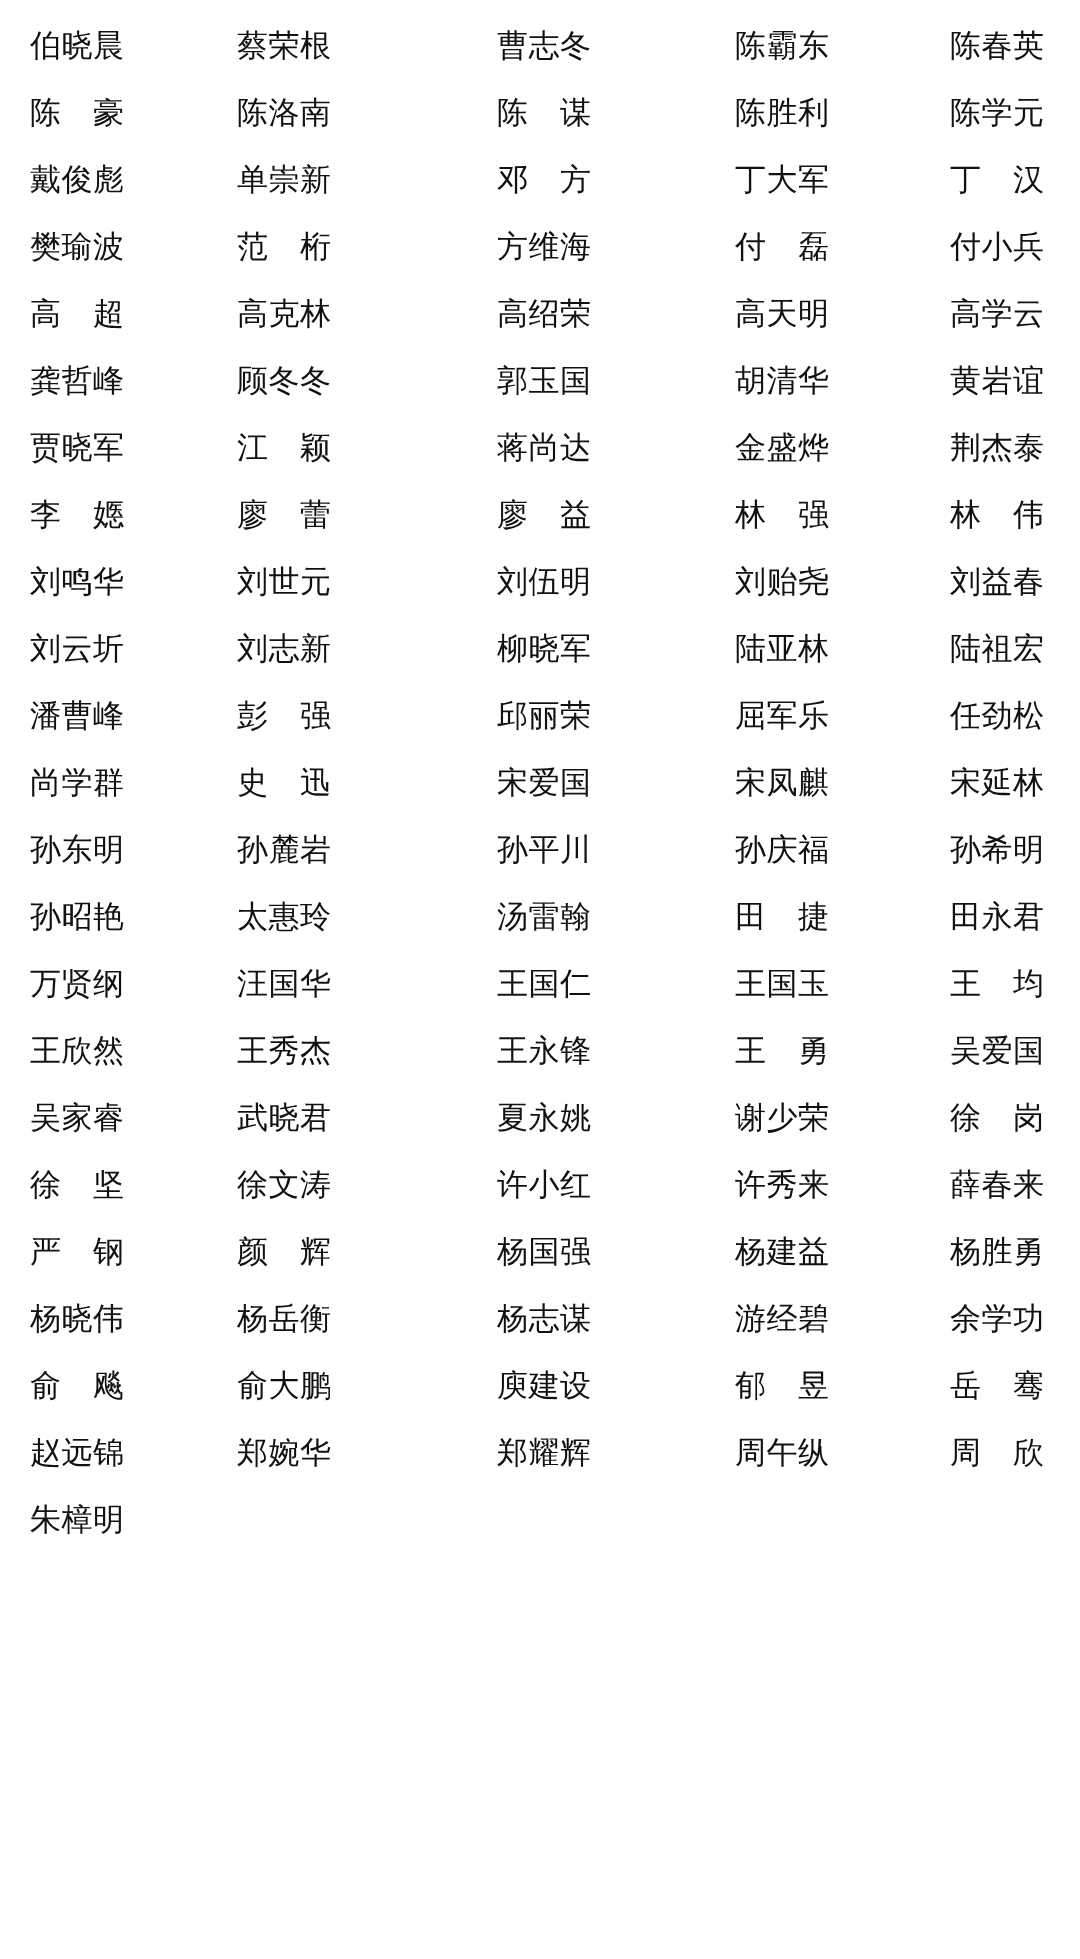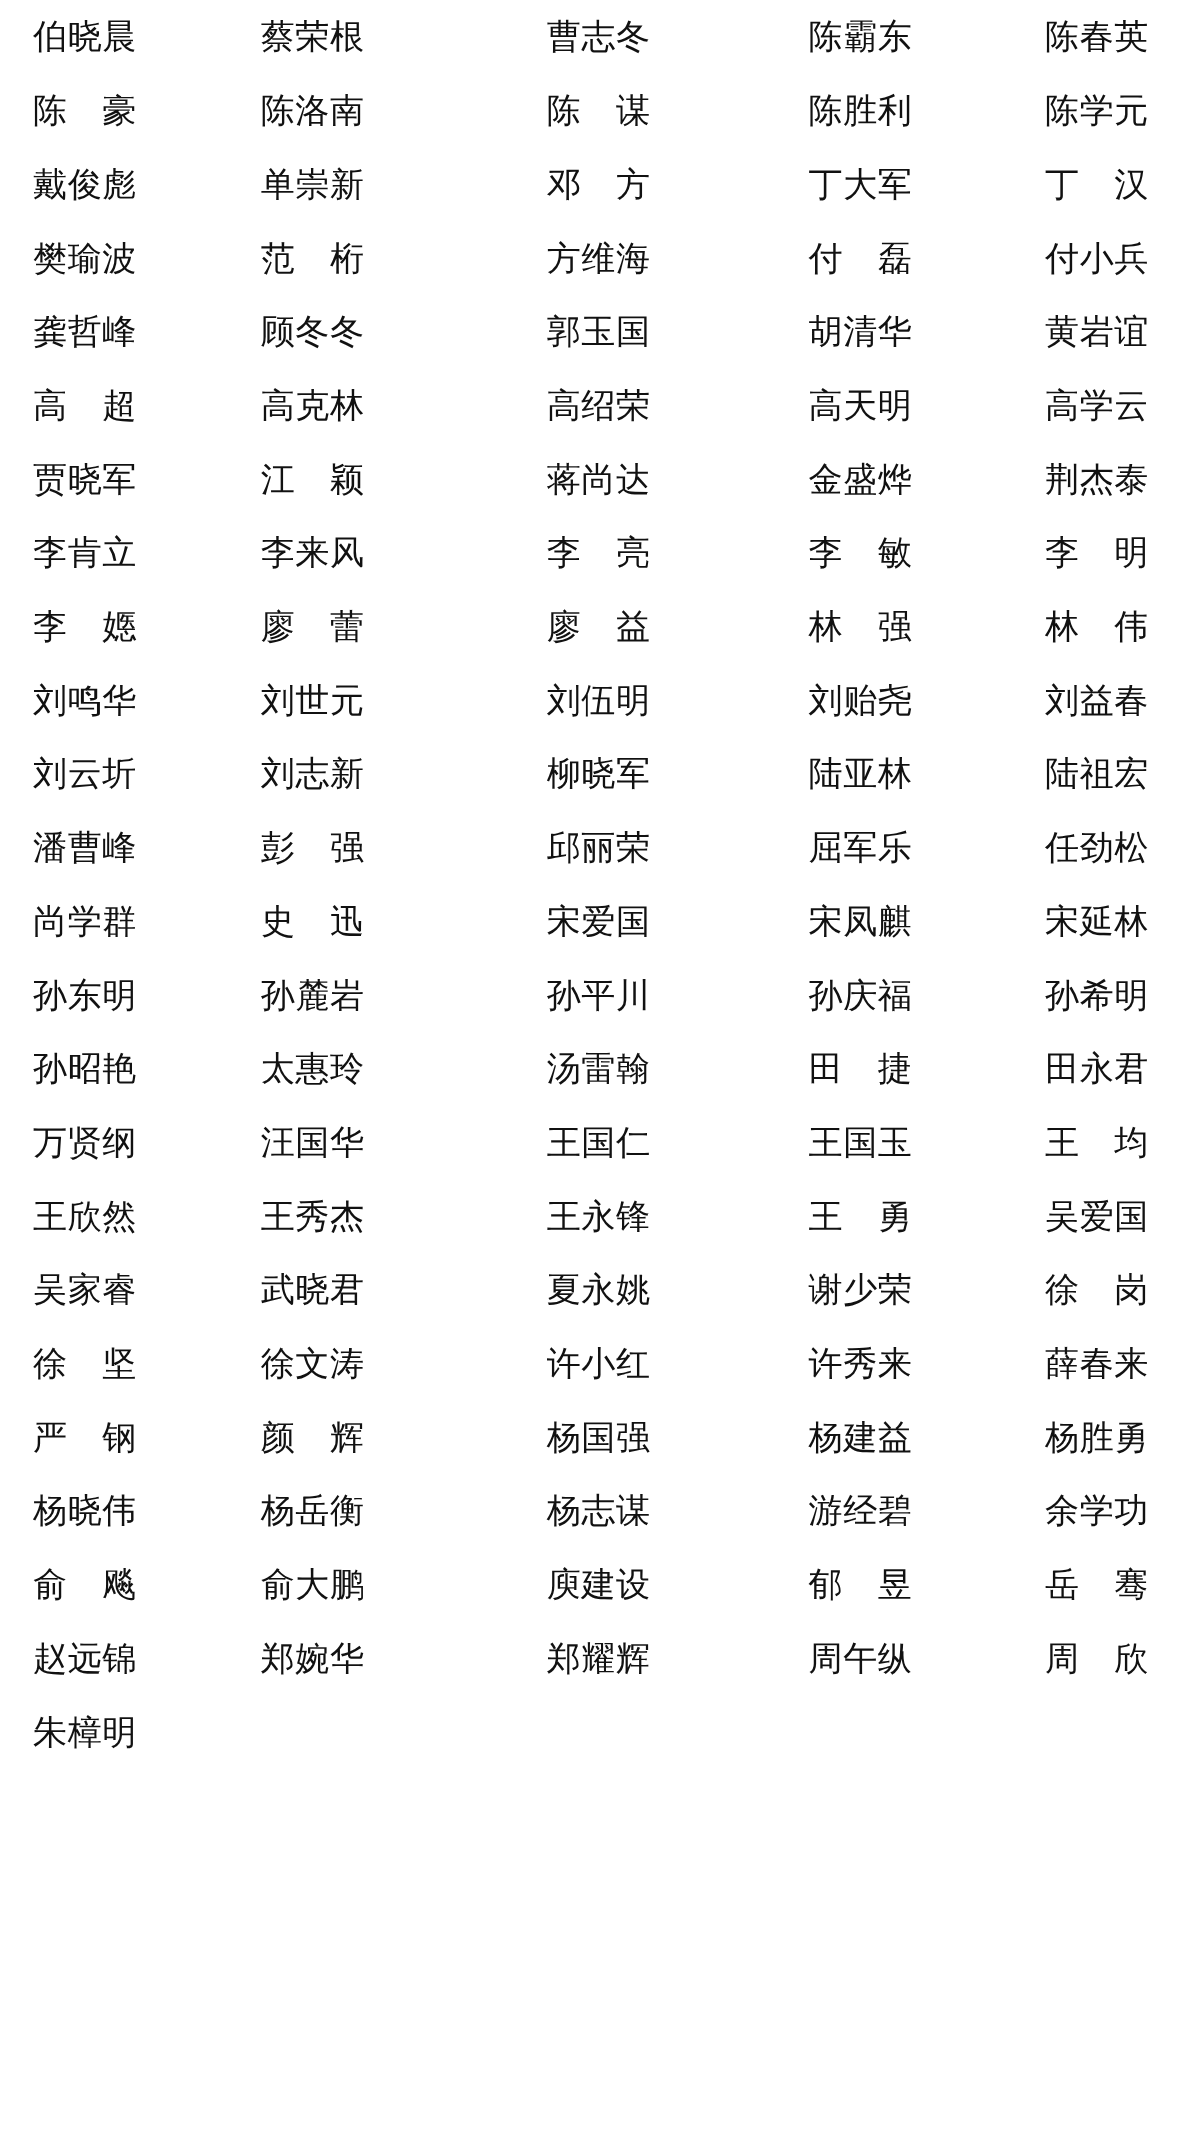--- a/index.html
+++ b/index.html
@@ -13,20 +13,21 @@
     position: relative;
     font-family: "Liberation Serif", "DejaVu Serif", serif;
     overflow: hidden;
   }
   .page {
     position: absolute;
     inset: 0;
     background: #ffffff;
   }
   .names-grid {
+    padding-top: 12px;
     padding-left: 30px;
     padding-right: 10px;
   }
   .names-row {
     display: grid;
     grid-template-columns: 207px 260px 238px 215px 1fr;
     height: 67px;
     align-items: center;
   }
   .person-name {
@@ -66,48 +67,41 @@
         <span class="person-name">丁　汉</span>
       </div>
       <div class="names-row">
         <span class="person-name">樊瑜波</span>
         <span class="person-name">范　桁</span>
         <span class="person-name">方维海</span>
         <span class="person-name">付　磊</span>
         <span class="person-name">付小兵</span>
       </div>
       <div class="names-row">
+        <span class="person-name">高　超</span>
+        <span class="person-name">高克林</span>
+        <span class="person-name">高绍荣</span>
+        <span class="person-name">高天明</span>
+        <span class="person-name">高学云</span>
+      </div>
+      <div class="names-row">
         <span class="person-name">龚哲峰</span>
         <span class="person-name">顾冬冬</span>
         <span class="person-name">郭玉国</span>
         <span class="person-name">胡清华</span>
         <span class="person-name">黄岩谊</span>
       </div>
       <div class="names-row">
-        <span class="person-name">高　超</span>
-        <span class="person-name">高克林</span>
-        <span class="person-name">高绍荣</span>
-        <span class="person-name">高天明</span>
-        <span class="person-name">高学云</span>
-      </div>
-      <div class="names-row">
         <span class="person-name">贾晓军</span>
         <span class="person-name">江　颖</span>
         <span class="person-name">蒋尚达</span>
         <span class="person-name">金盛烨</span>
         <span class="person-name">荆杰泰</span>
       </div>
       <div class="names-row">
-        <span class="person-name">李肯立</span>
-        <span class="person-name">李来风</span>
-        <span class="person-name">李　亮</span>
-        <span class="person-name">李　敏</span>
-        <span class="person-name">李　明</span>
-      </div>
-      <div class="names-row">
         <span class="person-name">李　嫕</span>
         <span class="person-name">廖　蕾</span>
         <span class="person-name">廖　益</span>
         <span class="person-name">林　强</span>
         <span class="person-name">林　伟</span>
       </div>
       <div class="names-row">
         <span class="person-name">刘鸣华</span>
         <span class="person-name">刘世元</span>
         <span class="person-name">刘伍明</span>

